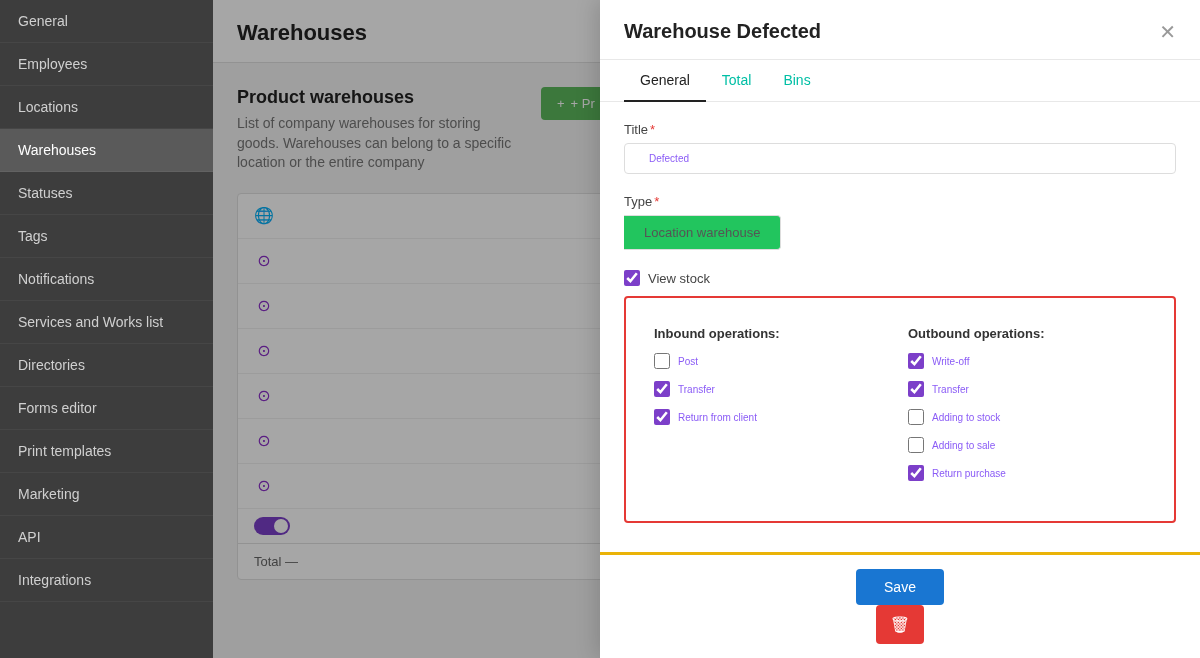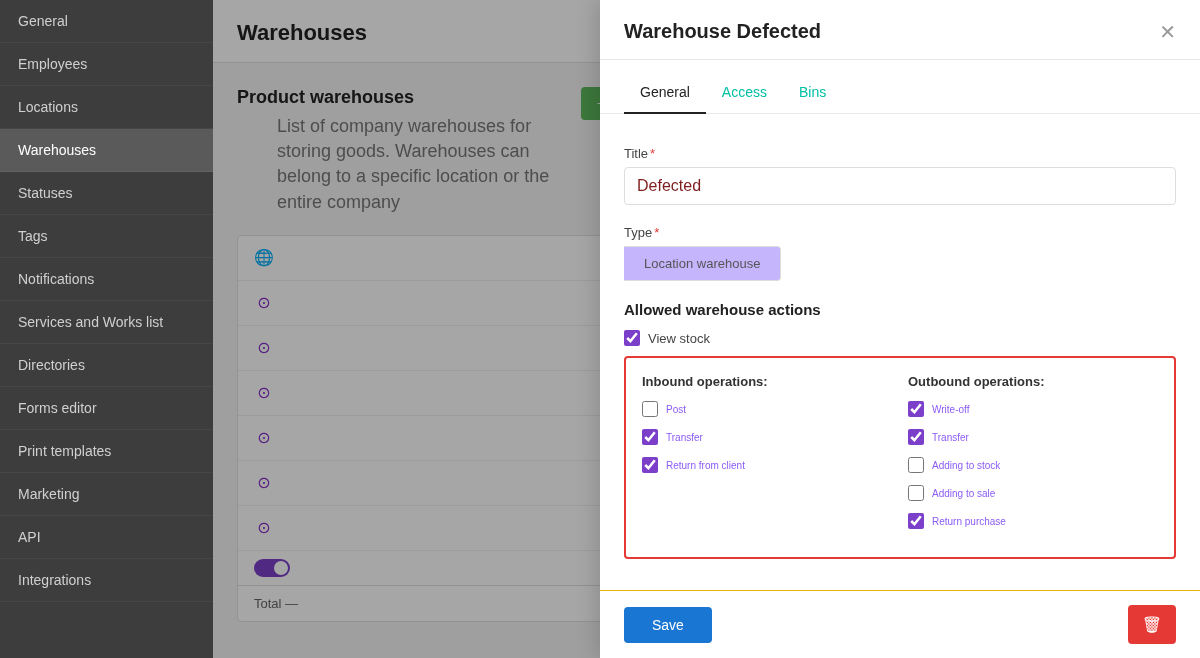--- a/index.html
+++ b/index.html
@@ -52,25 +52,24 @@
       gap: 24px;
       margin-bottom: 20px;
     }
     .product-warehouses-info h2 {
       font-size: 18px;
       font-weight: 600;
       color: #222;
       margin-bottom: 6px;
     }
     .product-warehouses-info p {
-      font-size: 18px;
+      font-size: 14px;
       color: #777;
       max-width: 280px;
       line-height: 1.4;
-      margin-left: 40px;
     }
     .add-btn {
       background: #5cb85c;
       color: #fff;
       border: none;
       padding: 9px 16px;
       border-radius: 4px;
       font-size: 13px;
       cursor: pointer;
       white-space: nowrap;
@@ -153,21 +152,20 @@
       position: fixed;
       top: 0;
       right: 0;
       width: 600px;
       height: 658px;
       background: #fff;
       z-index: 20;
       display: flex;
       flex-direction: column;
       box-shadow: -4px 0 20px rgba(0,0,0,0.15);
-      gap: 12px;
     }
     .modal-header {
       display: flex;
       align-items: center;
       justify-content: space-between;
       padding: 20px 24px 16px;
       border-bottom: 1px solid #e8e8e8;
     }
     .modal-title {
       font-size: 20px;
@@ -216,37 +214,37 @@
       font-weight: 500;
       color: #444;
       margin-bottom: 6px;
       display: flex;
       align-items: flex-start;
       gap: 2px;
     }
     .required { color: #e53935; }
     .field-input {
       width: 100%;
-      padding: 9px 12px;
+      padding: 9px 24px;
       border: 1px solid #ddd;
       border-radius: 4px;
-      font-size: 16px;
-      color: #7f1d1d;
+      font-size: 10px;
+      color: #8b5cf6;
       outline: none;
     }
 
     
     .type-buttons {
       display: flex;
       gap: 0;
     }
     .type-btn {
       padding: 9px 20px;
       border: 1px solid #ddd;
-      background: #c4b5fd;
+      background: #22c55e;
       font-size: 13px;
       color: #555;
       cursor: pointer;
     }
     .type-btn:first-child { border-radius: 4px 0 0 4px; }
     .type-btn:last-child { border-radius: 0 4px 4px 0; border-left: none; }
     .type-btn.active {
       background: #f0f0f0;
       font-weight: 500;
     }
@@ -274,21 +272,21 @@
     }
     .checkbox-label {
       font-size: 13px;
       color: #444;
     }
 
     
     .operations-box {
       border: 2px solid #e53935;
       border-radius: 4px;
-      padding: 16px;
+      padding: 28px;
       margin-bottom: 16px;
     }
     .operations-grid {
       display: grid;
       grid-template-columns: 1fr 1fr;
       gap: 0 16px;
     }
     .op-col-header {
       font-size: 13px;
       font-weight: 700;
@@ -311,21 +309,22 @@
       font-size: 10px;
       color: #8b5cf6;
     }
 
     
     .modal-footer {
       display: flex;
       justify-content: space-between;
       align-items: center;
       padding: 14px 24px;
-      border-top: 1px solid #eab308;
+      border-top: 3px solid #eab308;
+      flex-direction: column;
     }
     .save-btn {
       background: #1976d2;
       color: #fff;
       border: none;
       padding: 10px 28px;
       border-radius: 4px;
       font-size: 14px;
       font-weight: 500;
       cursor: pointer;
@@ -420,21 +419,21 @@
   <div class="modal-header">
     <h2 class="modal-title">Warehouse Defected</h2>
     <button class="close-btn">✕</button>
   </div>
 
   <div class="modal-tabs">
     <div class="tab active">
       <span>General</span>
     </div>
     <div class="tab teal">
-      <span>Access</span>
+      <span>Total</span>
     </div>
     <div class="tab teal">
       <span>Bins</span>
     </div>
   </div>
 
   <div class="modal-body">
 
     <div class="field-group">
       <div class="field-label">
@@ -449,21 +448,20 @@
         <span>Type</span>
         <span class="required">*</span>
       </div>
       <div class="type-buttons">
         <button class="type-btn">
           <span>Location warehouse</span>
         </button>
       </div>
     </div>
 
-    <div class="section-heading">Allowed warehouse actions</div>
 
     <div class="checkbox-row">
       <input type="checkbox" id="view-stock" checked="" style="">
       <label class="checkbox-label" for="view-stock">View stock</label>
     </div>
 
     <div class="operations-box">
       <div class="operations-grid">
 
         <div>

